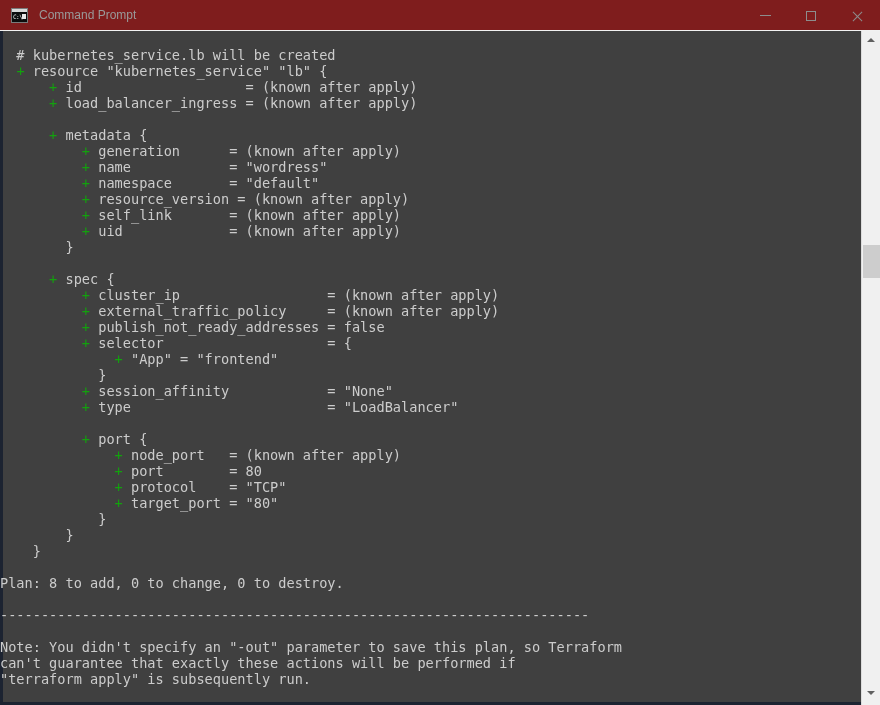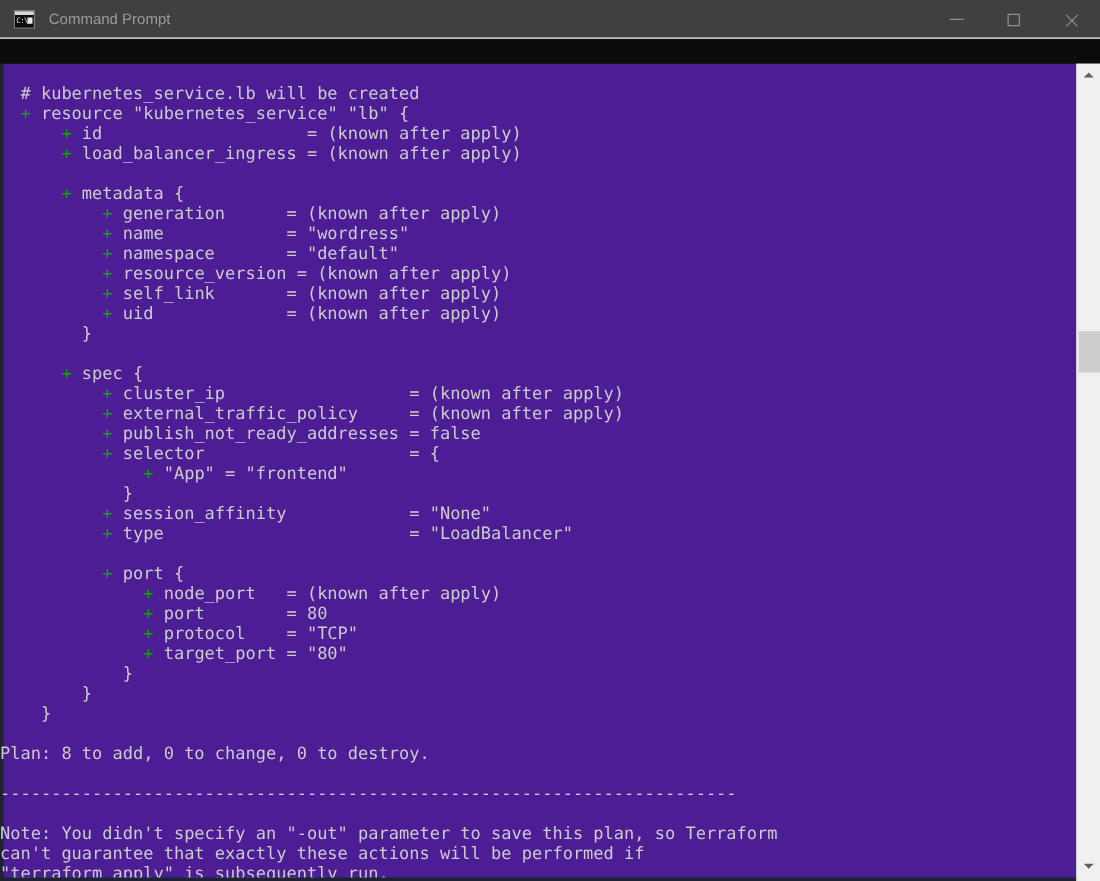--- a/index.html
+++ b/index.html
@@ -20,21 +20,21 @@
     height: 705px;
     background: #0c0c0c;
     box-sizing: border-box;
     overflow: hidden;
   }
 
   
   .titlebar {
     position: relative;
     height: 31px;
-    background: #404040;
+    background: #7f1d1d;
     display: flex;
     align-items: center;
     border-bottom: 1px solid #f2f2f2;
     box-sizing: border-box;
   }
   .title-left {
     display: flex;
     align-items: center;
     padding-left: 11px;
     height: 100%;
@@ -126,22 +126,21 @@
   .ctl .close-glyph:before { transform: rotate(45deg); }
   .ctl .close-glyph:after  { transform: rotate(-45deg); }
 
   
   .console-area {
     position: absolute;
     top: 31px;
     left: 0;
     right: 0;
     bottom: 0;
-    background: #4c1d95;
-    margin-top: 20px;
+    background: #404040;
   }
   .edge-left {
     position: absolute;
     top: 0; left: 0; bottom: 0;
     width: 3px;
     background: #1c2331;
   }
   .edge-bottom {
     position: absolute;
     left: 0; right: 0; bottom: 0;

